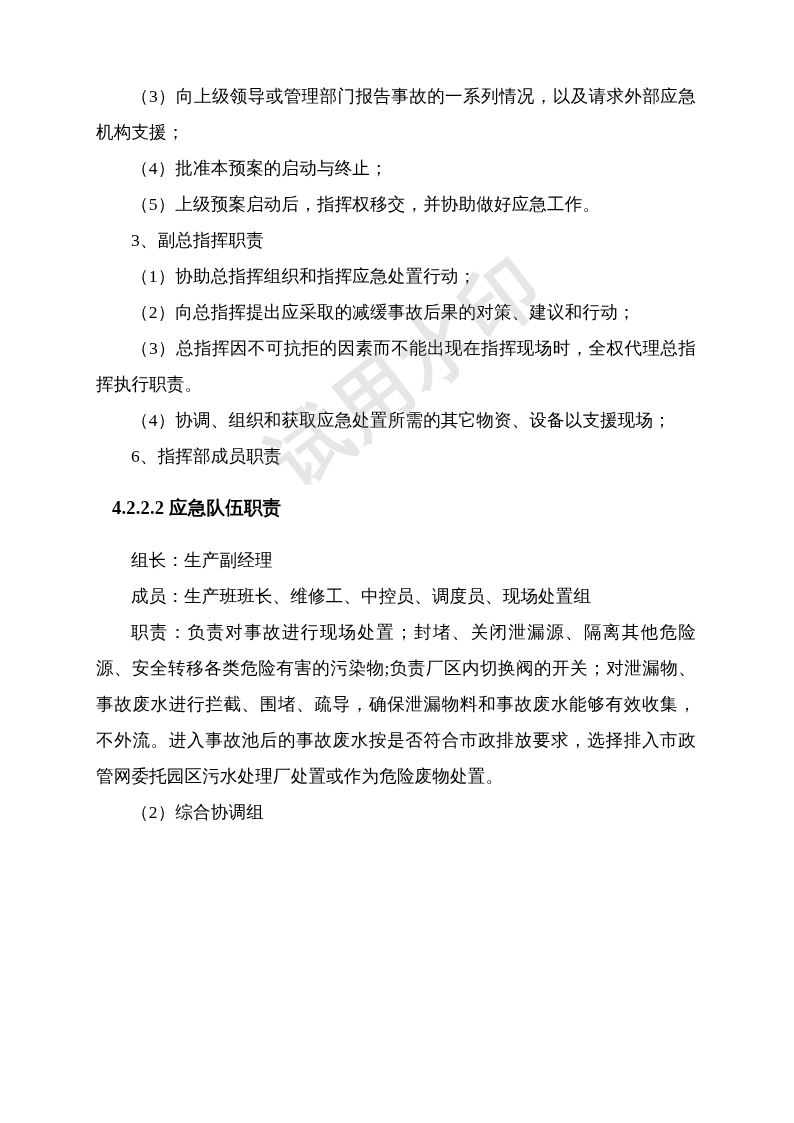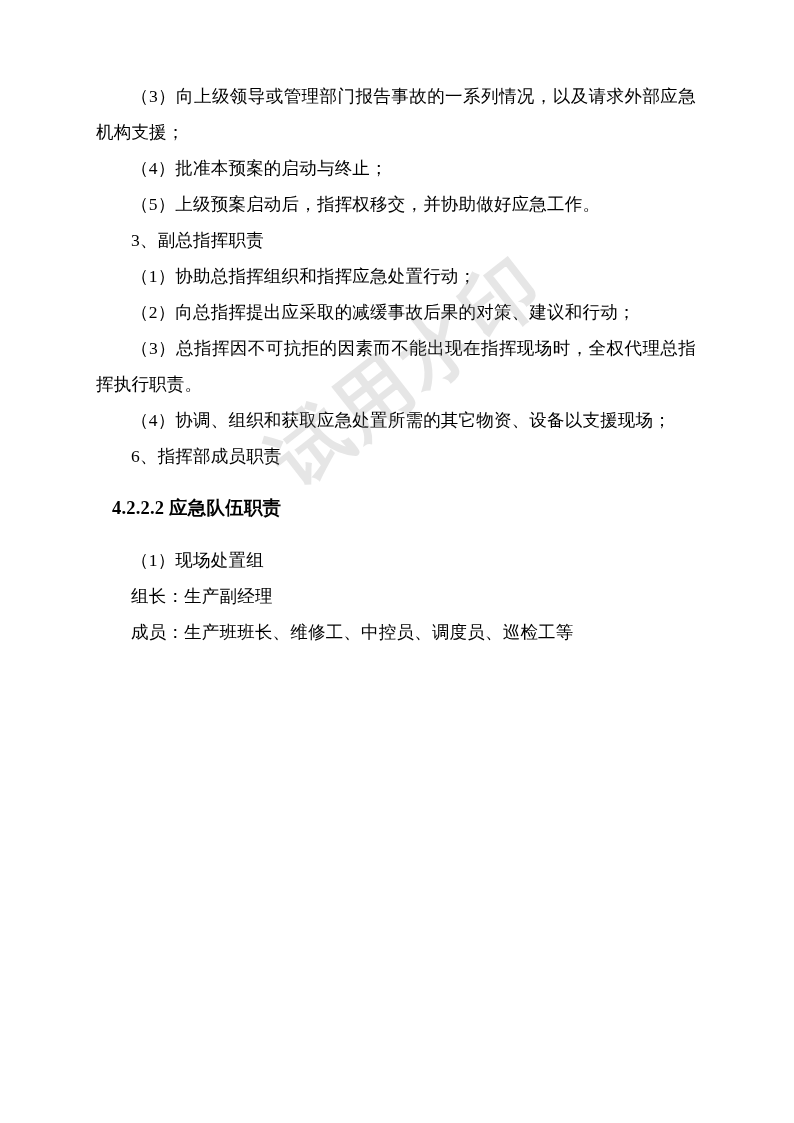--- a/index.html
+++ b/index.html
@@ -87,23 +87,24 @@
     <p class="para indent">（5）上级预案启动后，指挥权移交，并协助做好应急工作。</p>
     <p class="para indent">3、副总指挥职责</p>
     <p class="para indent">（1）协助总指挥组织和指挥应急处置行动；</p>
     <p class="para indent">（2）向总指挥提出应采取的减缓事故后果的对策、建议和行动；</p>
     <p class="para indent">（3）总指挥因不可抗拒的因素而不能出现在指挥现场时，全权代理总指挥执行职责。</p>
     <p class="para indent">（4）协调、组织和获取应急处置所需的其它物资、设备以支援现场；</p>
     <p class="para indent">6、指挥部成员职责</p>
 
     <h2 class="heading">4.2.2.2 应急队伍职责</h2>
 
-    <p class="para indent">（1）现场处置组</p>
     <p class="para indent">组长：生产副经理</p>
-    <p class="para indent">成员：生产班班长、维修工、中控员、调度员、巡检工等</p>
+    <p class="para indent">成员：生产班班长、维修工、中控员、调度员、现场处置组</p>
+    <p class="para indent">职责：负责对事故进行现场处置；封堵、关闭泄漏源、隔离其他危险源、安全转移各类危险有害的污染物;负责厂区内切换阀的开关；对泄漏物、事故废水进行拦截、围堵、疏导，确保泄漏物料和事故废水能够有效收集，不外流。进入事故池后的事故废水按是否符合市政排放要求，选择排入市政管网委托园区污水处理厂处置或作为危险废物处置。</p>
+    <p class="para indent">（2）综合协调组</p>
 
   </div>
 
   <div class="watermark">
     <div class="wm-text">试用水印</div>
   </div>
 
   <div class="page-number">18</div>
 
 </div>

